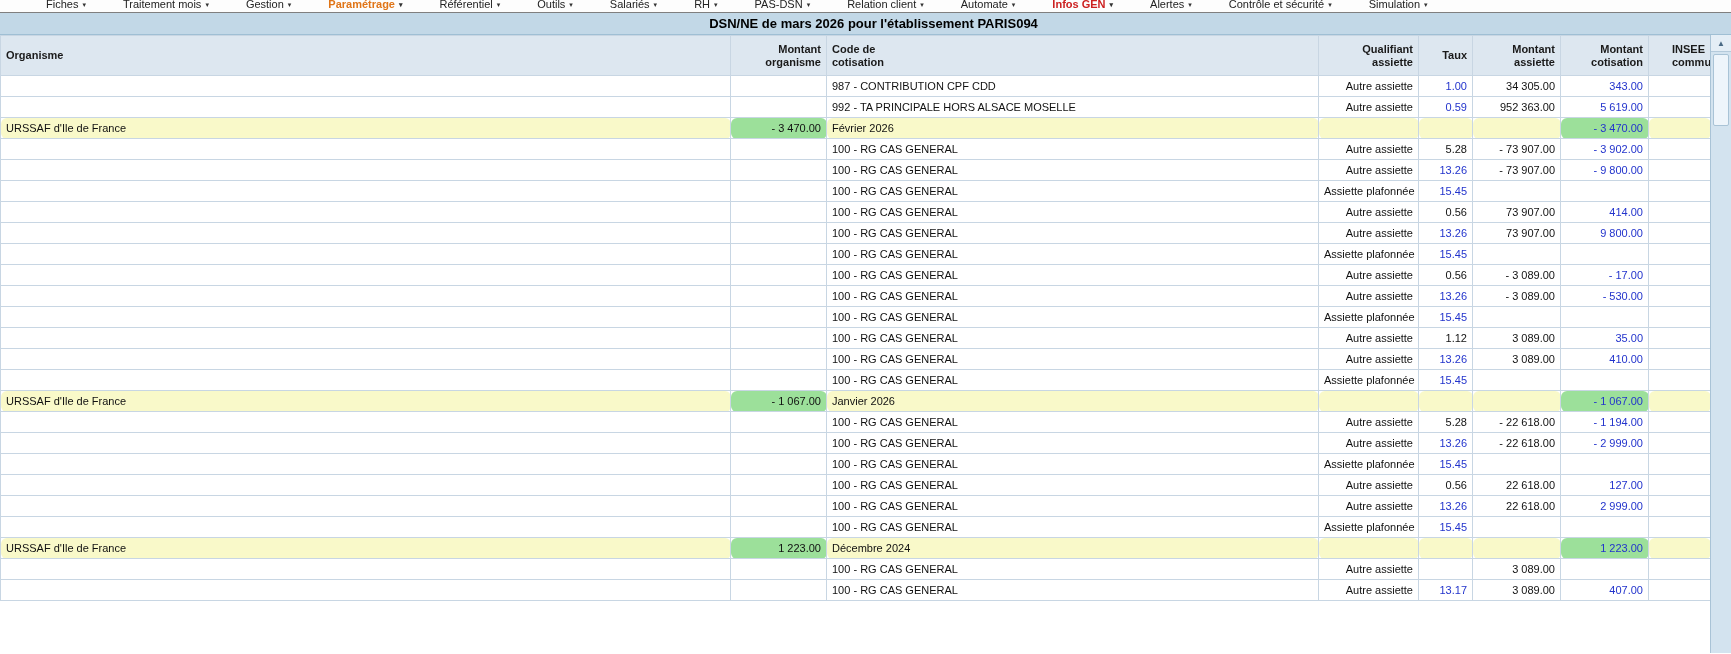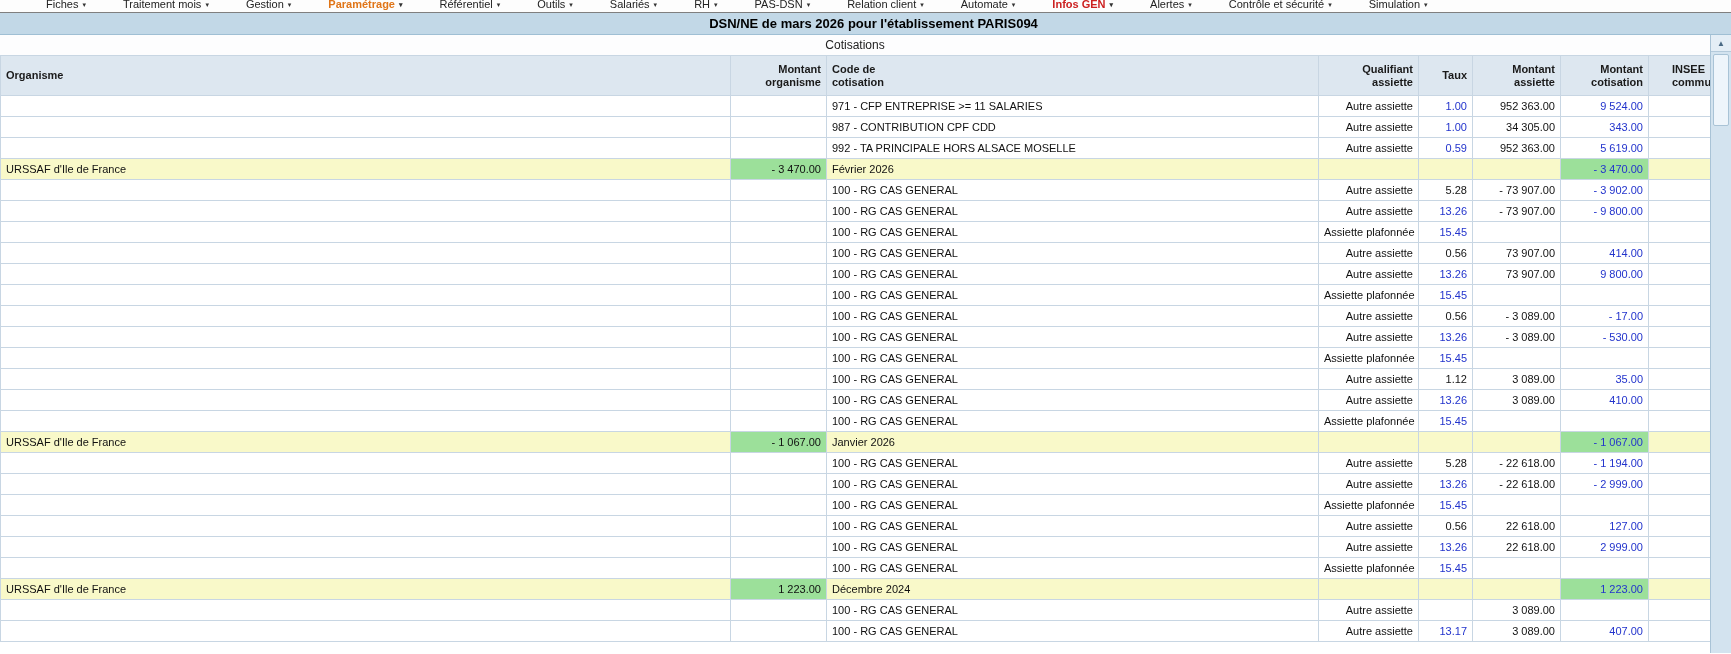--- a/index.html
+++ b/index.html
@@ -54,21 +54,21 @@
 
   .col-organisme          { width: 730px; }
   .col-montant_organisme  { width: 96px; }
   .col-code               { width: 492px; margin-top: 36px; }
   .col-qualifiant         { width: 100px; text-align: right; }
   .col-taux               { width: 54px; }
   .col-montant_assiette   { width: 88px; }
   .col-montant_cotisation { width: 88px; }
   .col-insee              { width: 62px; padding-left: 23px; }
 
-  tr.group td { background: var(--row-yellow, #f9f9c9); }
+  tr.group td { background: var(--row-yellow, #f9f9c9); border-radius: 6px; }
   td.green-cell { background: var(--cell-green, #9ce09a) !important; margin-top: 22px; }
   .blue-text { color: var(--value-blue, #2233cc); }
 
   
   .scrollbar {
     width: 21px; background: #d3e3ef; border-left: 1px solid #a9c3d6;
     position: relative; height: 618px;
   }
   .sb-btn {
     height: 17px; display: flex; align-items: center; justify-content: center;
@@ -143,21 +143,20 @@
     <span class="menu-item">
       <span>Simulation</span>
       <span class="caret">▾</span>
     </span>
   </div>
 
 <div class="titlebar">DSN/NE de mars 2026 pour l'établissement PARIS094</div>
 
 <div class="content">
   <div class="table-area">
-    <div class="section-band">Cotisations</div>
     <table>
       <thead>
         <tr>
             <th class="align-left col-organisme">Organisme</th>
             <th class="align-right col-montant_organisme">Montant
 organisme</th>
             <th class="align-left col-code">Code de
 cotisation</th>
             <th class="align-left col-qualifiant">Qualifiant
 assiette</th>
@@ -167,30 +166,20 @@
             <th class="align-right col-montant_cotisation">Montant
 cotisation</th>
             <th class="align-left col-insee">INSEE
 commune</th>
           </tr>
       </thead>
       <tbody>
           <tr class="detail">
             <td class="align-left col-organisme"></td>
             <td class="align-right col-montant_organisme"></td>
-            <td class="align-left col-code">971 - CFP ENTREPRISE &gt;= 11 SALARIES</td>
-            <td class="align-left col-qualifiant">Autre assiette</td>
-            <td class="align-right col-taux blue-text">1.00</td>
-            <td class="align-right col-montant_assiette">952 363.00</td>
-            <td class="align-right col-montant_cotisation blue-text">9 524.00</td>
-            <td class="align-left col-insee"></td>
-          </tr>
-          <tr class="detail">
-            <td class="align-left col-organisme"></td>
-            <td class="align-right col-montant_organisme"></td>
             <td class="align-left col-code">987 - CONTRIBUTION CPF CDD</td>
             <td class="align-left col-qualifiant">Autre assiette</td>
             <td class="align-right col-taux blue-text">1.00</td>
             <td class="align-right col-montant_assiette">34 305.00</td>
             <td class="align-right col-montant_cotisation blue-text">343.00</td>
             <td class="align-left col-insee"></td>
           </tr>
           <tr class="detail">
             <td class="align-left col-organisme"></td>
             <td class="align-right col-montant_organisme"></td>

